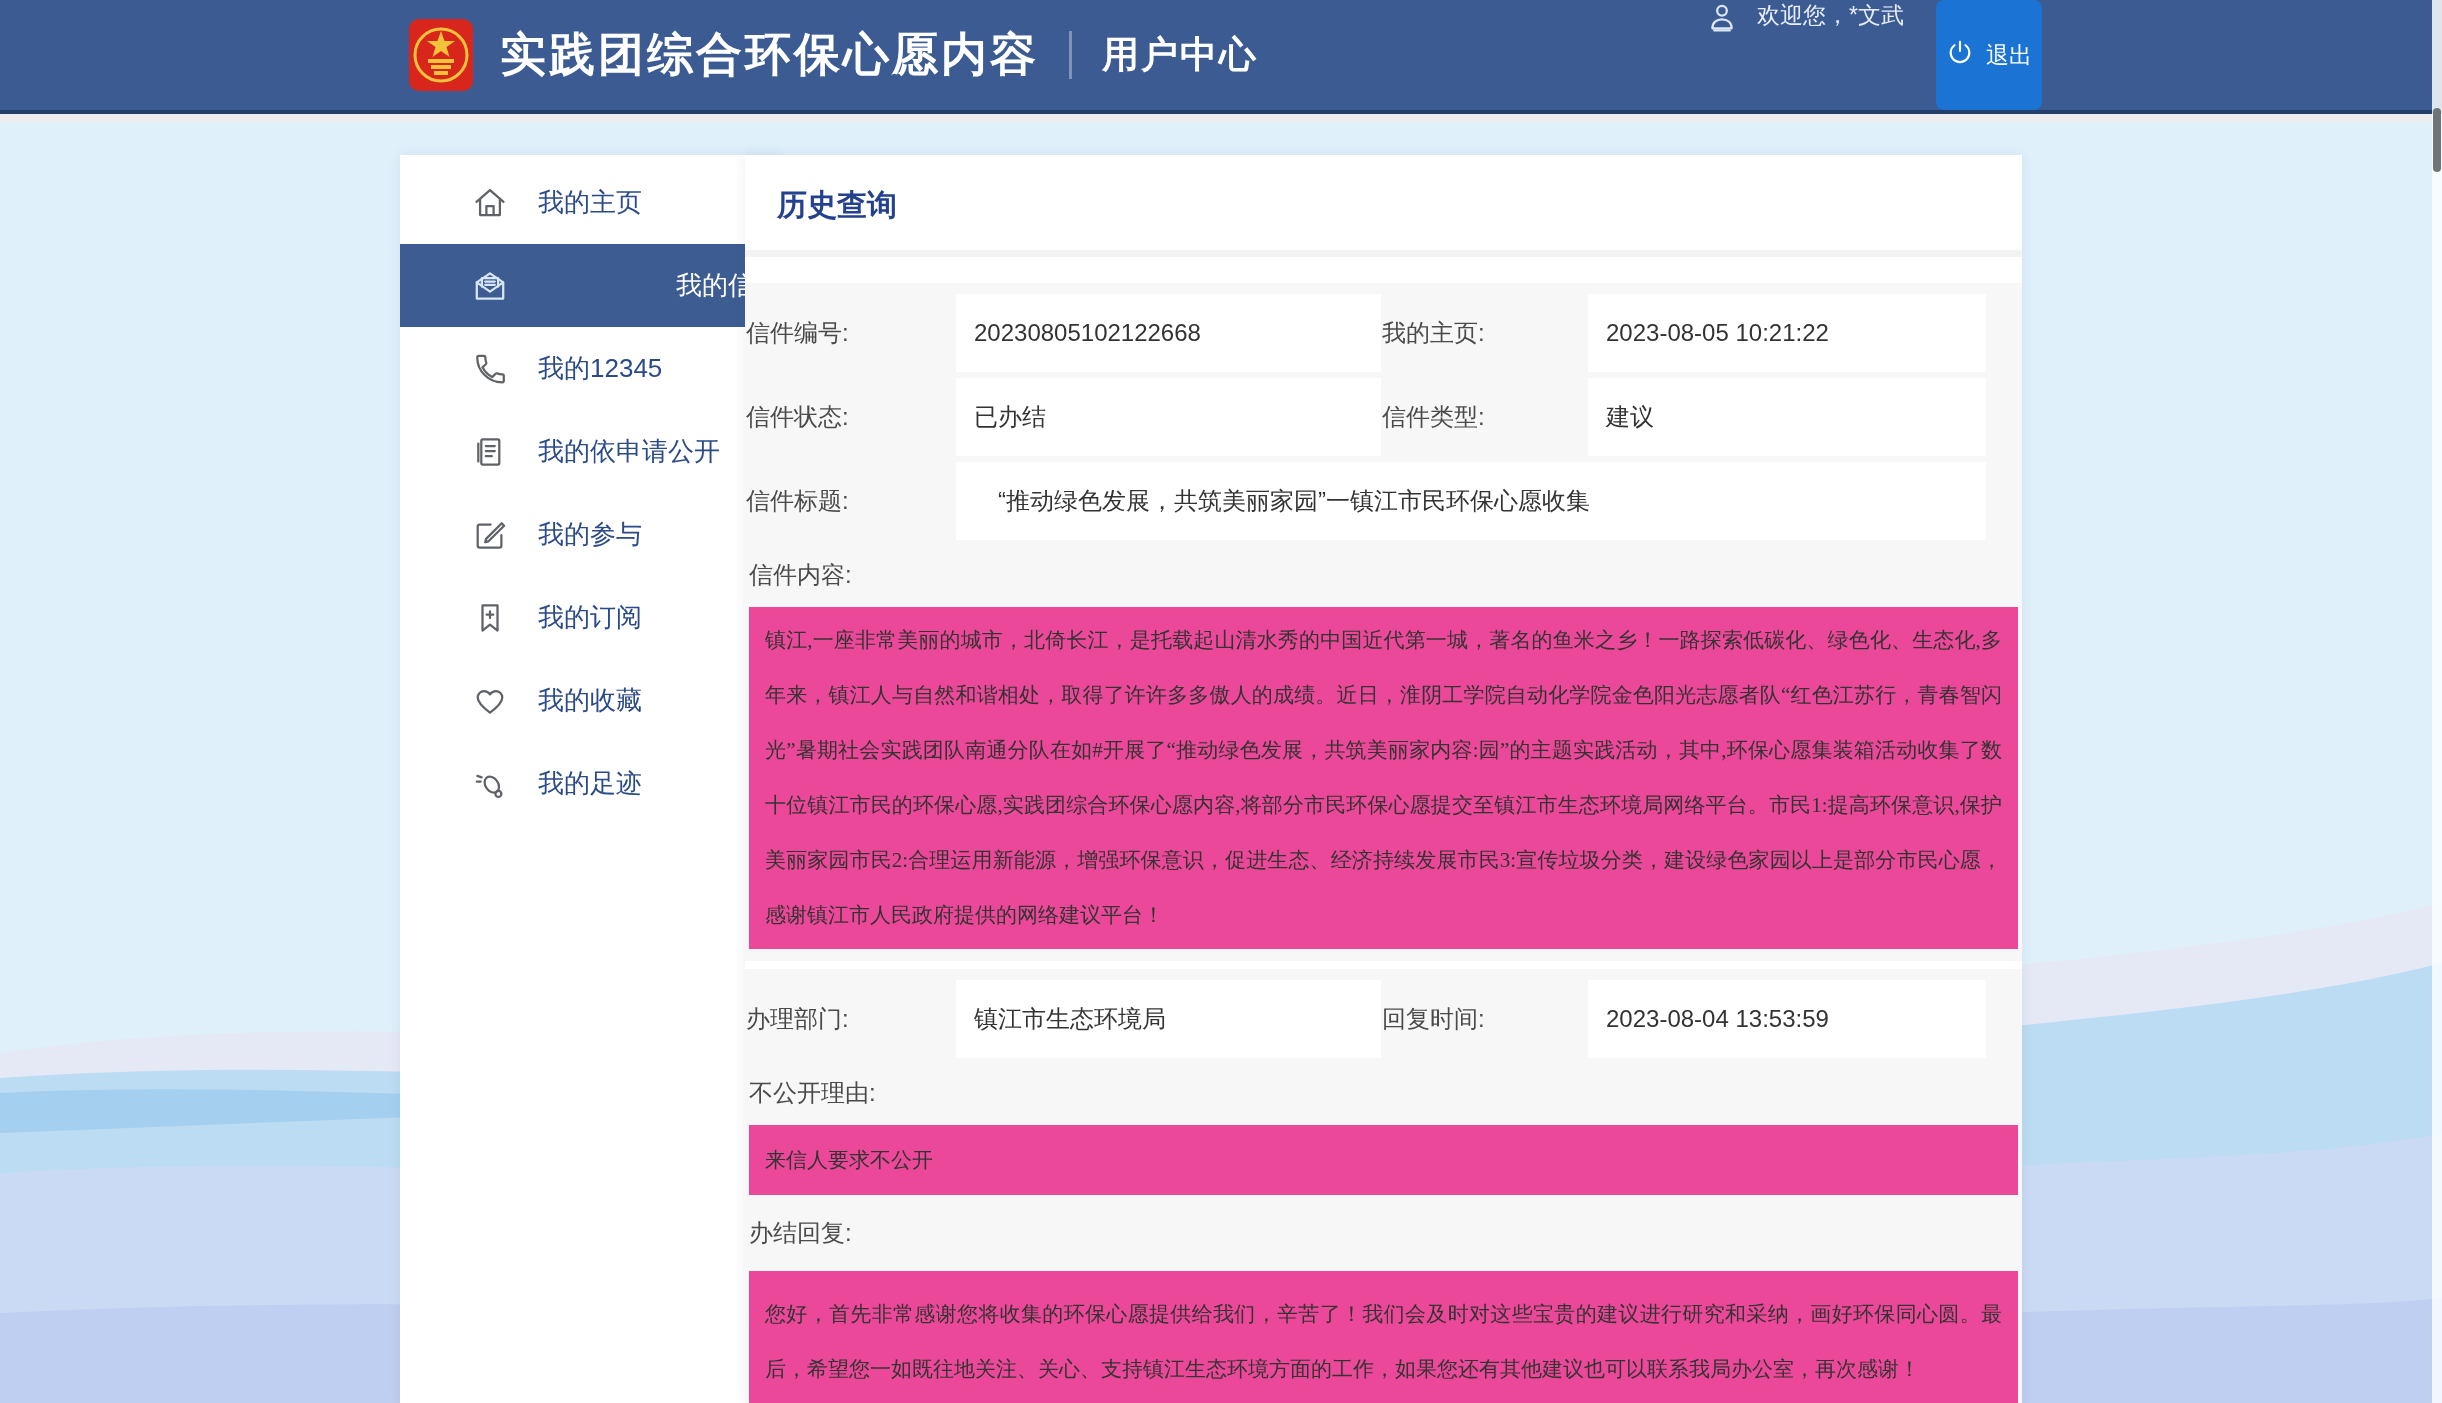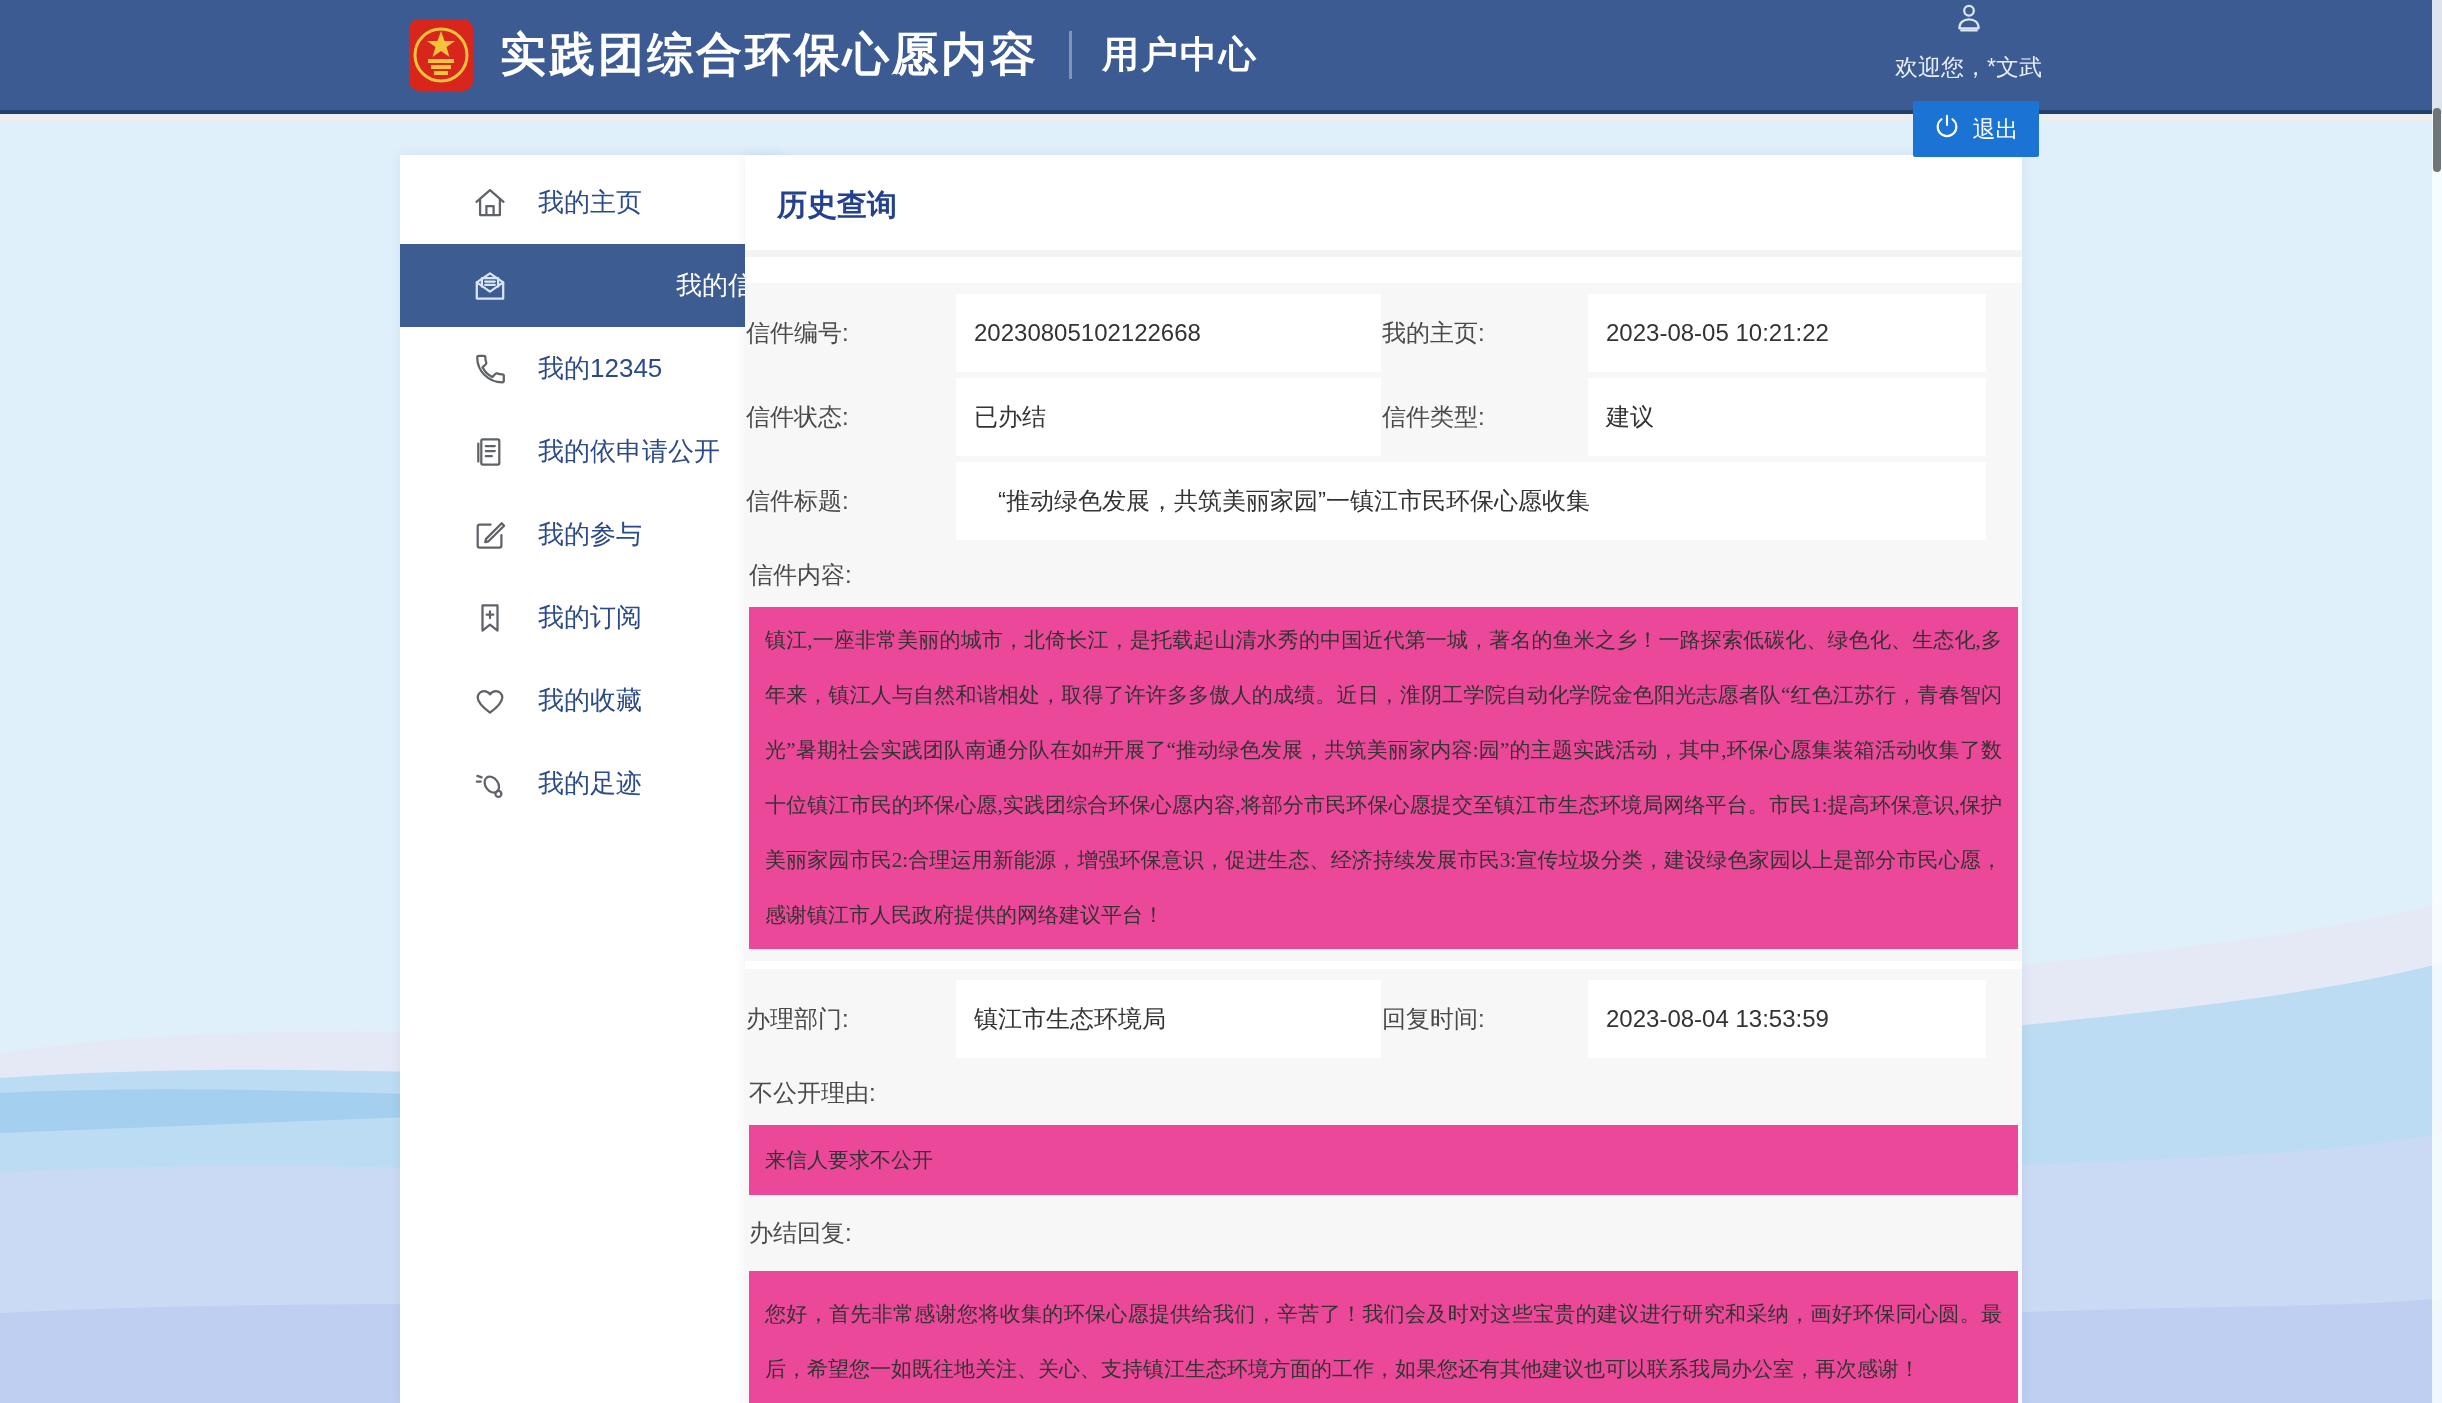--- a/index.html
+++ b/index.html
@@ -14,26 +14,26 @@
   
   .header{
     position:absolute;top:0;left:0;width:2442px;height:110px;
     background:#3b5b92;border-bottom:4px solid #23406d;
     display:flex;align-items:center;z-index:5;
   }
   .emblem{width:66px;height:80px;margin-left:408px;flex:0 0 auto;}
   .site-title{color:#fff;font-size:46px;font-weight:bold;letter-spacing:3px;margin-left:26px;white-space:nowrap;}
   .title-divider{width:3px;height:48px;background:rgba(255,255,255,.35);margin:0 30px;}
   .portal-title{color:#fff;font-size:37px;font-weight:bold;letter-spacing:2px;white-space:nowrap;}
-  .header-right{position:absolute;right:400px;top:0;height:110px;display:flex;align-items:center;gap:18px;flex-direction:column;}
+  .header-right{position:absolute;right:400px;top:0;height:110px;display:flex;gap:18px;}
   .user-icon svg{display:block;}
   .welcome{color:#e8eefb;font-size:23px;white-space:nowrap;}
   .logout-btn{
     display:flex;align-items:center;gap:12px;background:#1b74d3;color:#fff;
-    font-size:23px;padding:11px 20px;border:none;border-radius:2px;cursor:pointer;margin-left:14px;
+    font-size:23px;padding:11px 10px;border:none;border-radius:8px;cursor:pointer;margin-left:14px;
   }
   .subheader-strip{position:absolute;top:114px;left:0;width:2442px;height:8px;background:#ebedef;z-index:4;}
   
   .sidebar{
     position:absolute;left:400px;top:155px;width:380px;height:1248px;background:#fff;
     box-shadow:0 0 12px rgba(40,70,120,.08);z-index:3;padding-top:6px;box-sizing:border-box;
   }
   .side-item{height:83px;display:flex;align-items:center;cursor:pointer;color:#2b4a88;}
   .side-item .s-icon{margin-left:72px;width:36px;height:36px;color:#5f6368;flex:0 0 auto;}
   .side-item .s-icon svg{width:36px;height:36px;display:block;}

